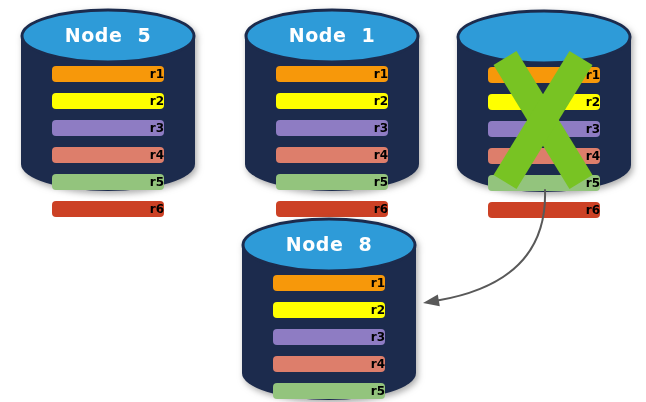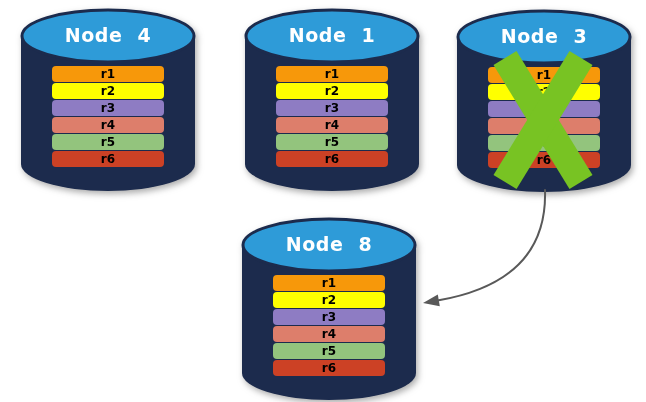--- a/index.html
+++ b/index.html
@@ -51,23 +51,23 @@
     word-spacing: 8px;
     letter-spacing: 0.5px;
   }
   .bars {
     position: absolute;
     left: 33px; top: 59px;
     width: 112px;
   }
   .bar {
     height: 16px;
-    margin-bottom: 1px;
+    margin-bottom: 11px;
     border-radius: 4px;
-    text-align: center;
+    text-align: right;
   }
   .bar span {
     display: block;
     line-height: 16px;
     font-size: 12px;
     font-weight: bold;
     color: var(--partition-text);
   }
   .x-mark {
     position: absolute;
@@ -93,21 +93,21 @@
 </head>
 <body>
 
 <div class="canvas">
 
   <div class="node node-1">
     <svg class="cylinder" width="178" height="186" viewBox="0 0 178 186">
       <path class="cyl-body" d="M2,29 L2,157 A87,27 0 0 0 176,157 L176,29 Z"></path>
       <ellipse class="cyl-top" cx="89" cy="29" rx="86" ry="26"></ellipse>
     </svg>
-    <span class="node-label">Node 4</span>
+    <span class="node-label">Node 5</span>
     <div class="bars">
         <div class="bar" style="background: rgb(247, 152, 10);">
           <span>r1</span>
         </div>
         <div class="bar" style="background: rgb(255, 255, 0);">
           <span>r2</span>
         </div>
         <div class="bar" style="background: rgb(142, 124, 195);">
           <span>r3</span>
         </div>
@@ -151,21 +151,20 @@
         </div>
       </div>
 
   </div>
 
   <div class="node node-3">
     <svg class="cylinder" width="178" height="186" viewBox="0 0 178 186">
       <path class="cyl-body" d="M2,29 L2,157 A87,27 0 0 0 176,157 L176,29 Z"></path>
       <ellipse class="cyl-top" cx="89" cy="29" rx="86" ry="26"></ellipse>
     </svg>
-    <span class="node-label">Node 3</span>
     <div class="bars">
         <div class="bar" style="background: rgb(247, 152, 10);">
           <span>r1</span>
         </div>
         <div class="bar" style="background: rgb(255, 255, 0);">
           <span>r2</span>
         </div>
         <div class="bar" style="background: rgb(142, 124, 195);">
           <span>r3</span>
         </div>

